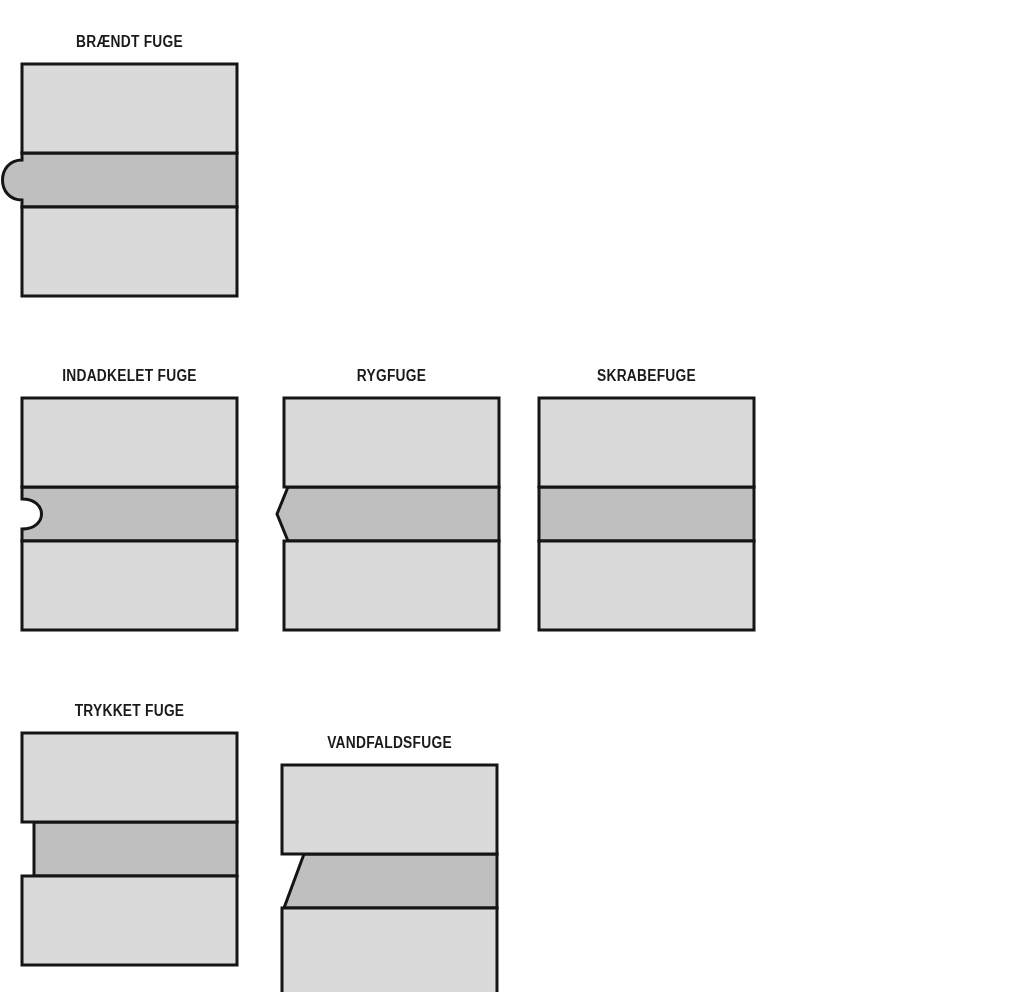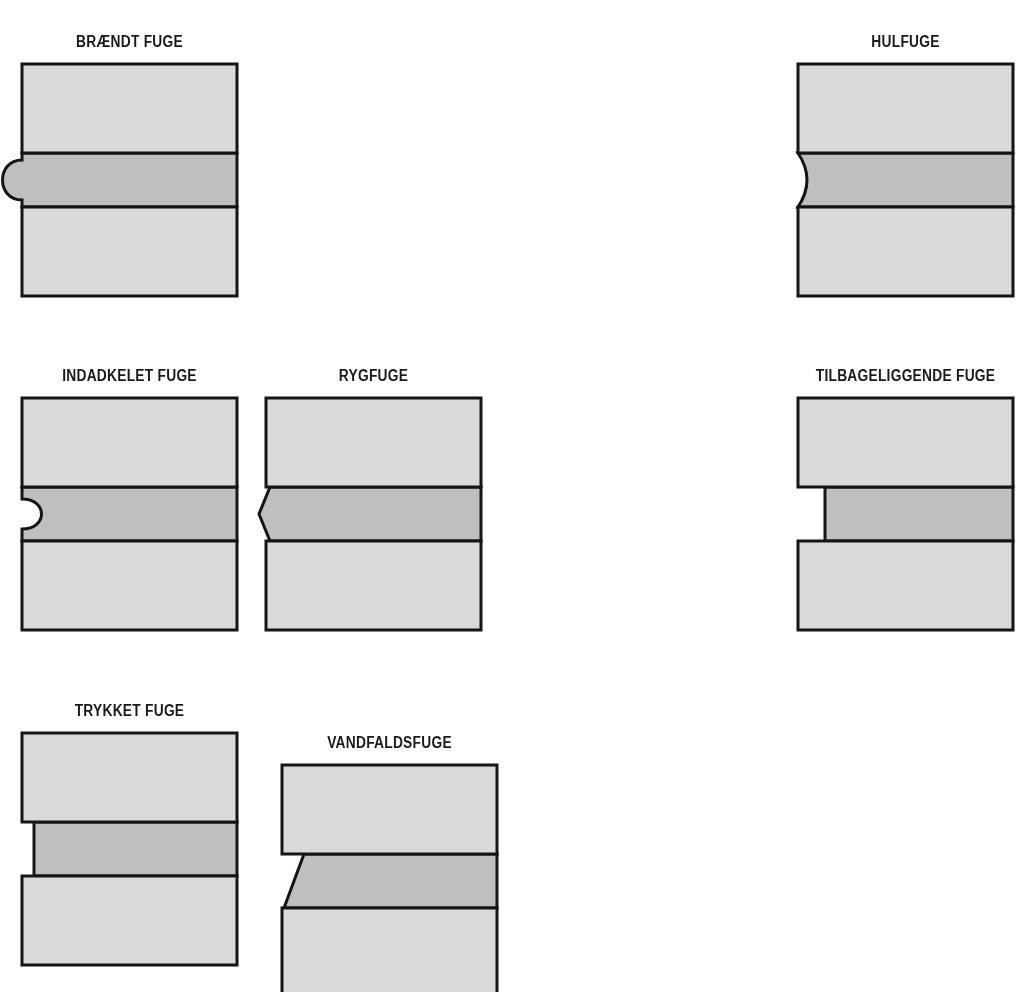--- a/index.html
+++ b/index.html
@@ -45,48 +45,40 @@
 
 <div id="canvas">
   <div class="card" style="left: -20px; top: 33px;">
     <span class="title">BRÆNDT FUGE</span>
     <svg width="261" height="236" viewBox="-42 -2 261 236">
         <path d="M 0 0 L 215 0 L 215 54 L 0 54 L 0 47 C -26 47 -26 7 0 7 Z" fill="#bfbfbf" transform="translate(0 89)" stroke="#151515" stroke-width="3" stroke-linejoin="miter"></path>
         <rect x="0" y="0" width="215" height="89" fill="#dadada" stroke="#151515" stroke-width="3" stroke-linejoin="miter"></rect>
         <rect x="0" y="143" width="215" height="89" fill="#dadada" stroke="#151515" stroke-width="3" stroke-linejoin="miter"></rect>
       </svg>
   </div>
-  <div class="card" style="left: 756px; top: 33px;">
-    <span class="title">HULFUGE</span>
-    <svg width="261" height="236" viewBox="-42 -2 261 236">
-        <path d="M 0 0 L 215 0 L 215 54 L 0 54 Q 18 27 0 0 Z" fill="#bfbfbf" transform="translate(0 89)" stroke="#151515" stroke-width="3" stroke-linejoin="miter"></path>
-        <rect x="0" y="0" width="215" height="89" fill="#dadada" stroke="#151515" stroke-width="3" stroke-linejoin="miter"></rect>
-        <rect x="0" y="143" width="215" height="89" fill="#dadada" stroke="#151515" stroke-width="3" stroke-linejoin="miter"></rect>
-      </svg>
-  </div>
   <div class="card" style="left: -20px; top: 367px;">
     <span class="title">INDADKELET FUGE</span>
     <svg width="261" height="236" viewBox="-42 -2 261 236">
         <path d="M 0 0 L 215 0 L 215 54 L 0 54 L 0 42 C 26 42 26 12 0 12 Z" fill="#bfbfbf" transform="translate(0 89)" stroke="#151515" stroke-width="3" stroke-linejoin="miter"></path>
         <rect x="0" y="0" width="215" height="89" fill="#dadada" stroke="#151515" stroke-width="3" stroke-linejoin="miter"></rect>
         <rect x="0" y="143" width="215" height="89" fill="#dadada" stroke="#151515" stroke-width="3" stroke-linejoin="miter"></rect>
       </svg>
   </div>
-  <div class="card" style="left: 224px; top: 367px;">
+  <div class="card" style="left: 242px; top: 367px;">
     <span class="title">RYGFUGE</span>
     <svg width="261" height="236" viewBox="-42 -2 261 236">
         <path d="M 4 0 L 215 0 L 215 54 L 4 54 L -7 27 Z" fill="#bfbfbf" transform="translate(0 89)" stroke="#151515" stroke-width="3" stroke-linejoin="miter"></path>
         <rect x="0" y="0" width="215" height="89" fill="#dadada" stroke="#151515" stroke-width="3" stroke-linejoin="miter"></rect>
         <rect x="0" y="143" width="215" height="89" fill="#dadada" stroke="#151515" stroke-width="3" stroke-linejoin="miter"></rect>
       </svg>
   </div>
-  <div class="card" style="left: 756px; top: 367px;">
-    <span class="title">TILBAGELIGGENDE FUGE</span>
+  <div class="card" style="left: 497px; top: 367px;">
+    <span class="title">SKRABEFUGE</span>
     <svg width="261" height="236" viewBox="-42 -2 261 236">
-        <path d="M 27 0 L 215 0 L 215 54 L 27 54 Z" fill="#bfbfbf" transform="translate(0 89)" stroke="#151515" stroke-width="3" stroke-linejoin="miter"></path>
+        <path d="M 0 0 L 215 0 L 215 54 L 0 54 Z" fill="#bfbfbf" transform="translate(0 89)" stroke="#151515" stroke-width="3" stroke-linejoin="miter"></path>
         <rect x="0" y="0" width="215" height="89" fill="#dadada" stroke="#151515" stroke-width="3" stroke-linejoin="miter"></rect>
         <rect x="0" y="143" width="215" height="89" fill="#dadada" stroke="#151515" stroke-width="3" stroke-linejoin="miter"></rect>
       </svg>
   </div>
   <div class="card" style="left: -20px; top: 702px;">
     <span class="title">TRYKKET FUGE</span>
     <svg width="261" height="236" viewBox="-42 -2 261 236">
         <path d="M 12 0 L 215 0 L 215 54 L 12 54 Z" fill="#bfbfbf" transform="translate(0 89)" stroke="#151515" stroke-width="3" stroke-linejoin="miter"></path>
         <rect x="0" y="0" width="215" height="89" fill="#dadada" stroke="#151515" stroke-width="3" stroke-linejoin="miter"></rect>
         <rect x="0" y="143" width="215" height="89" fill="#dadada" stroke="#151515" stroke-width="3" stroke-linejoin="miter"></rect>

